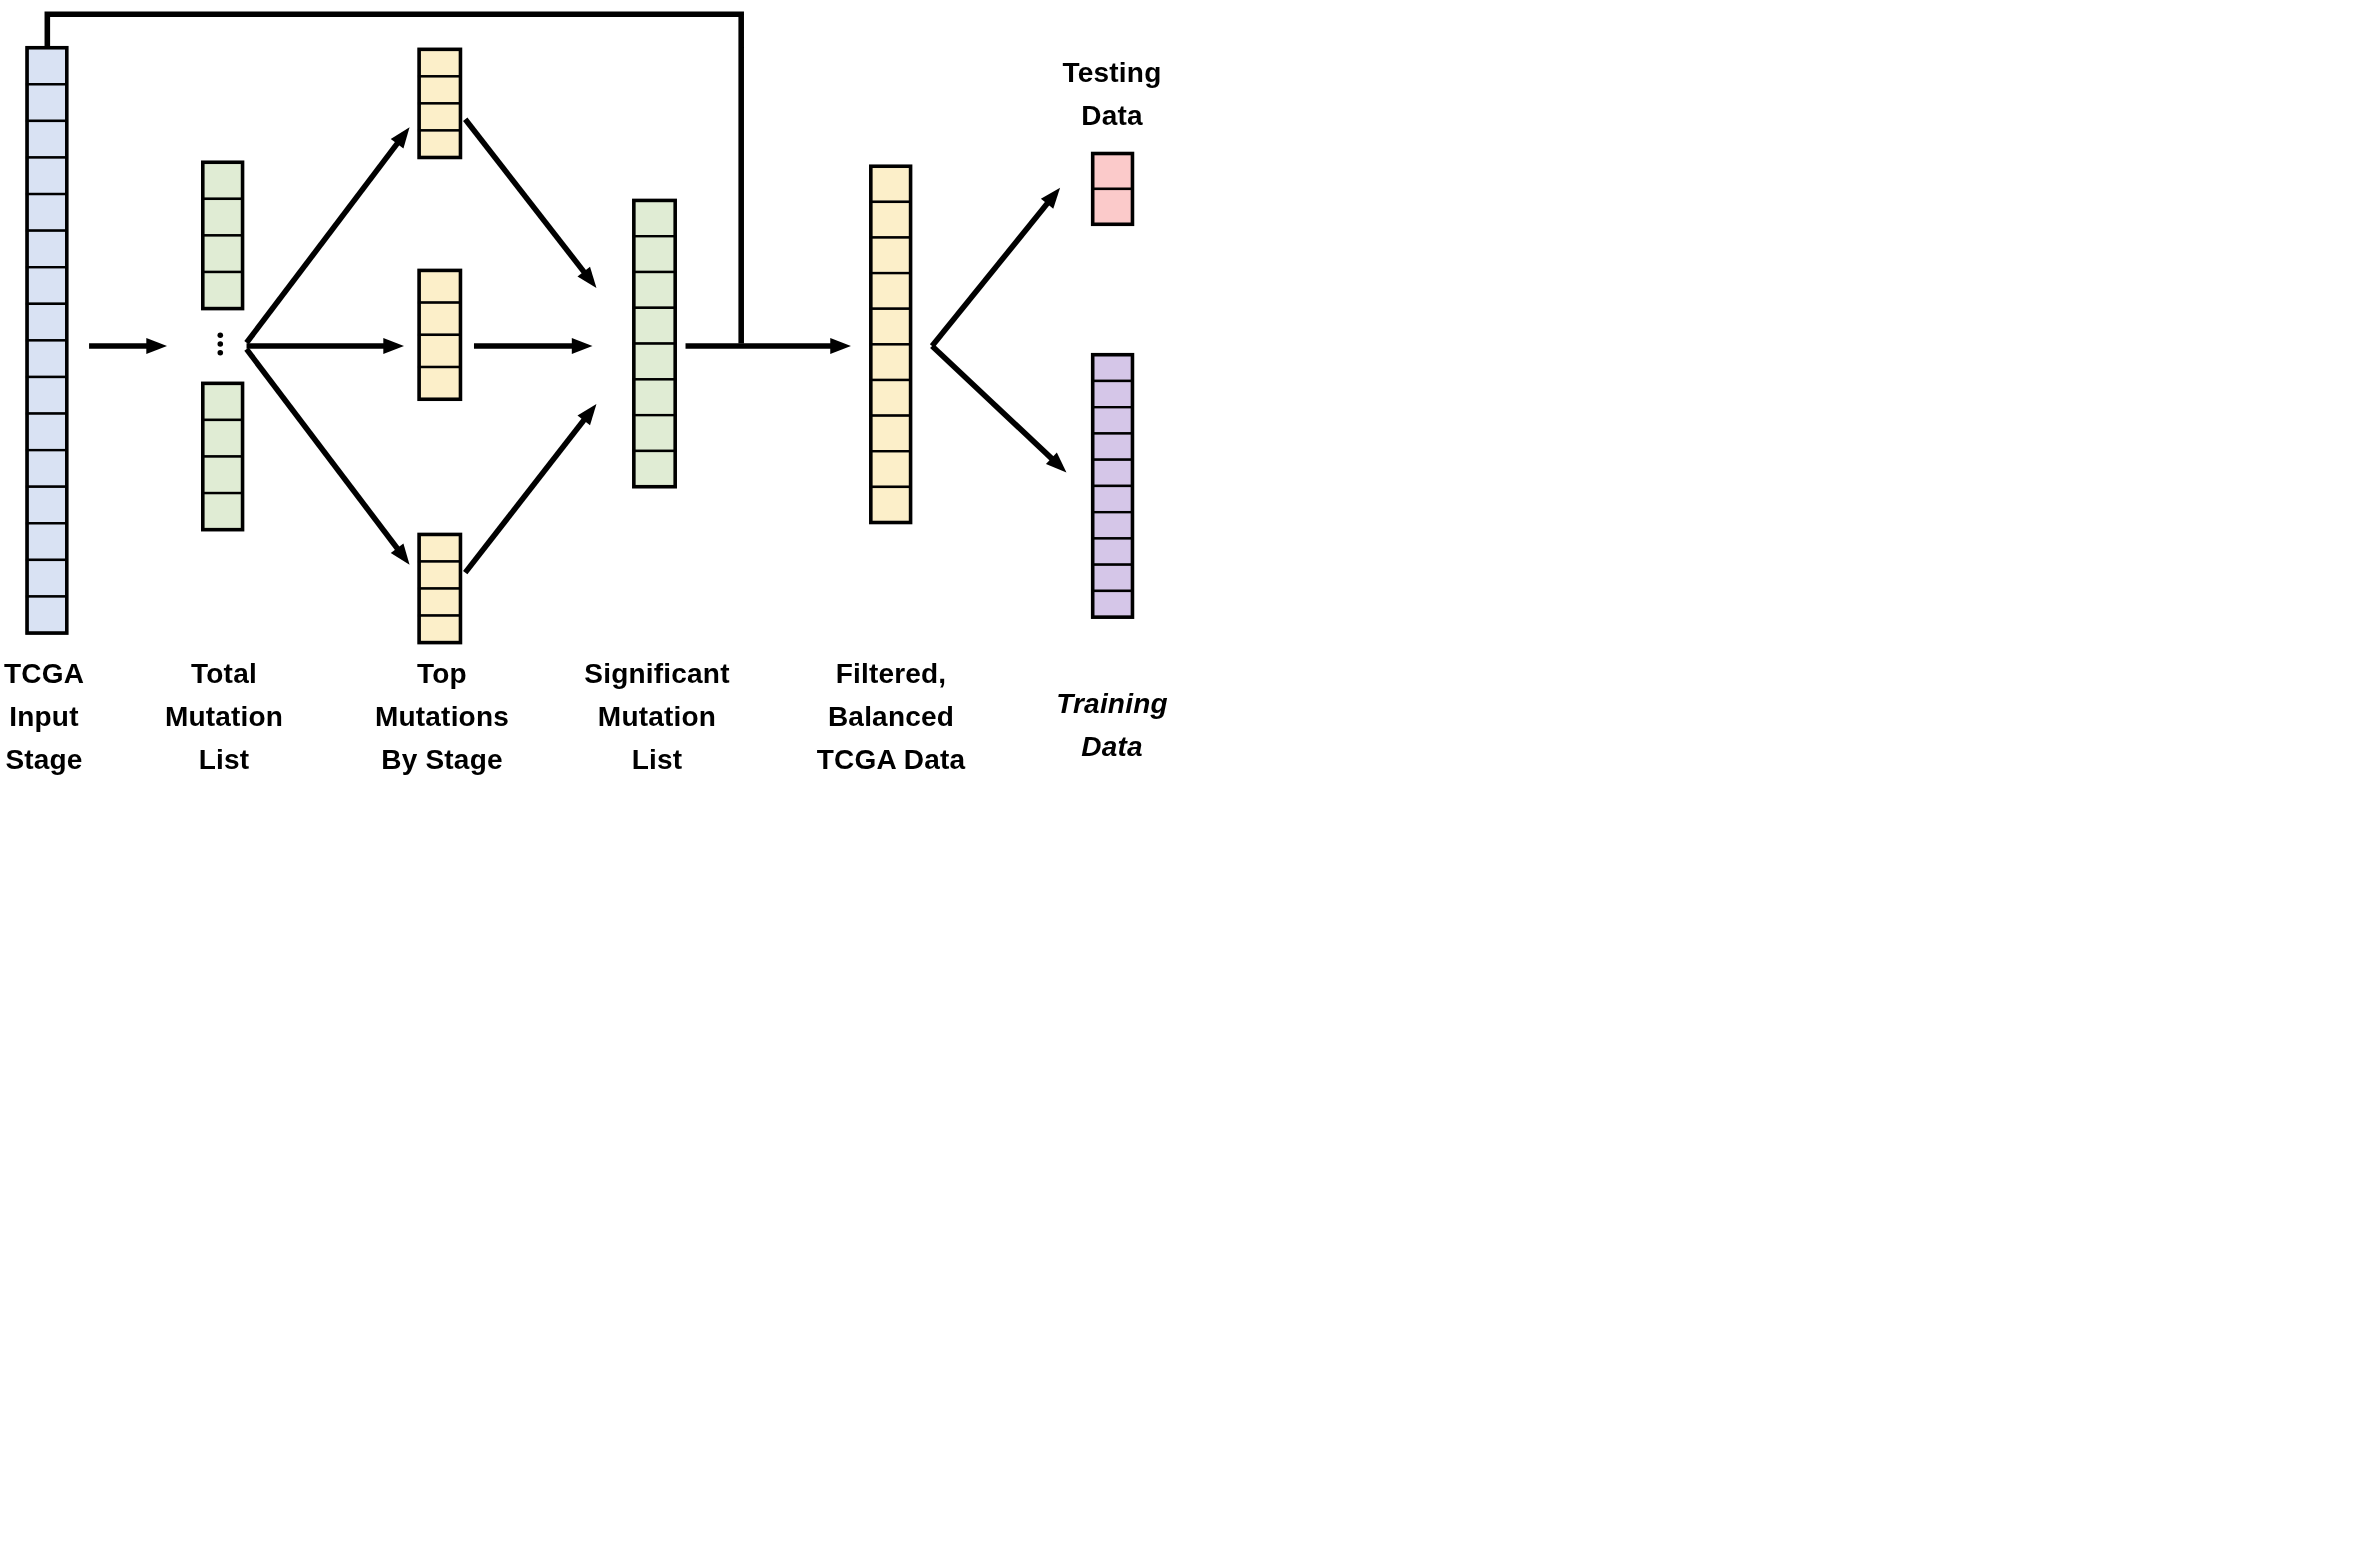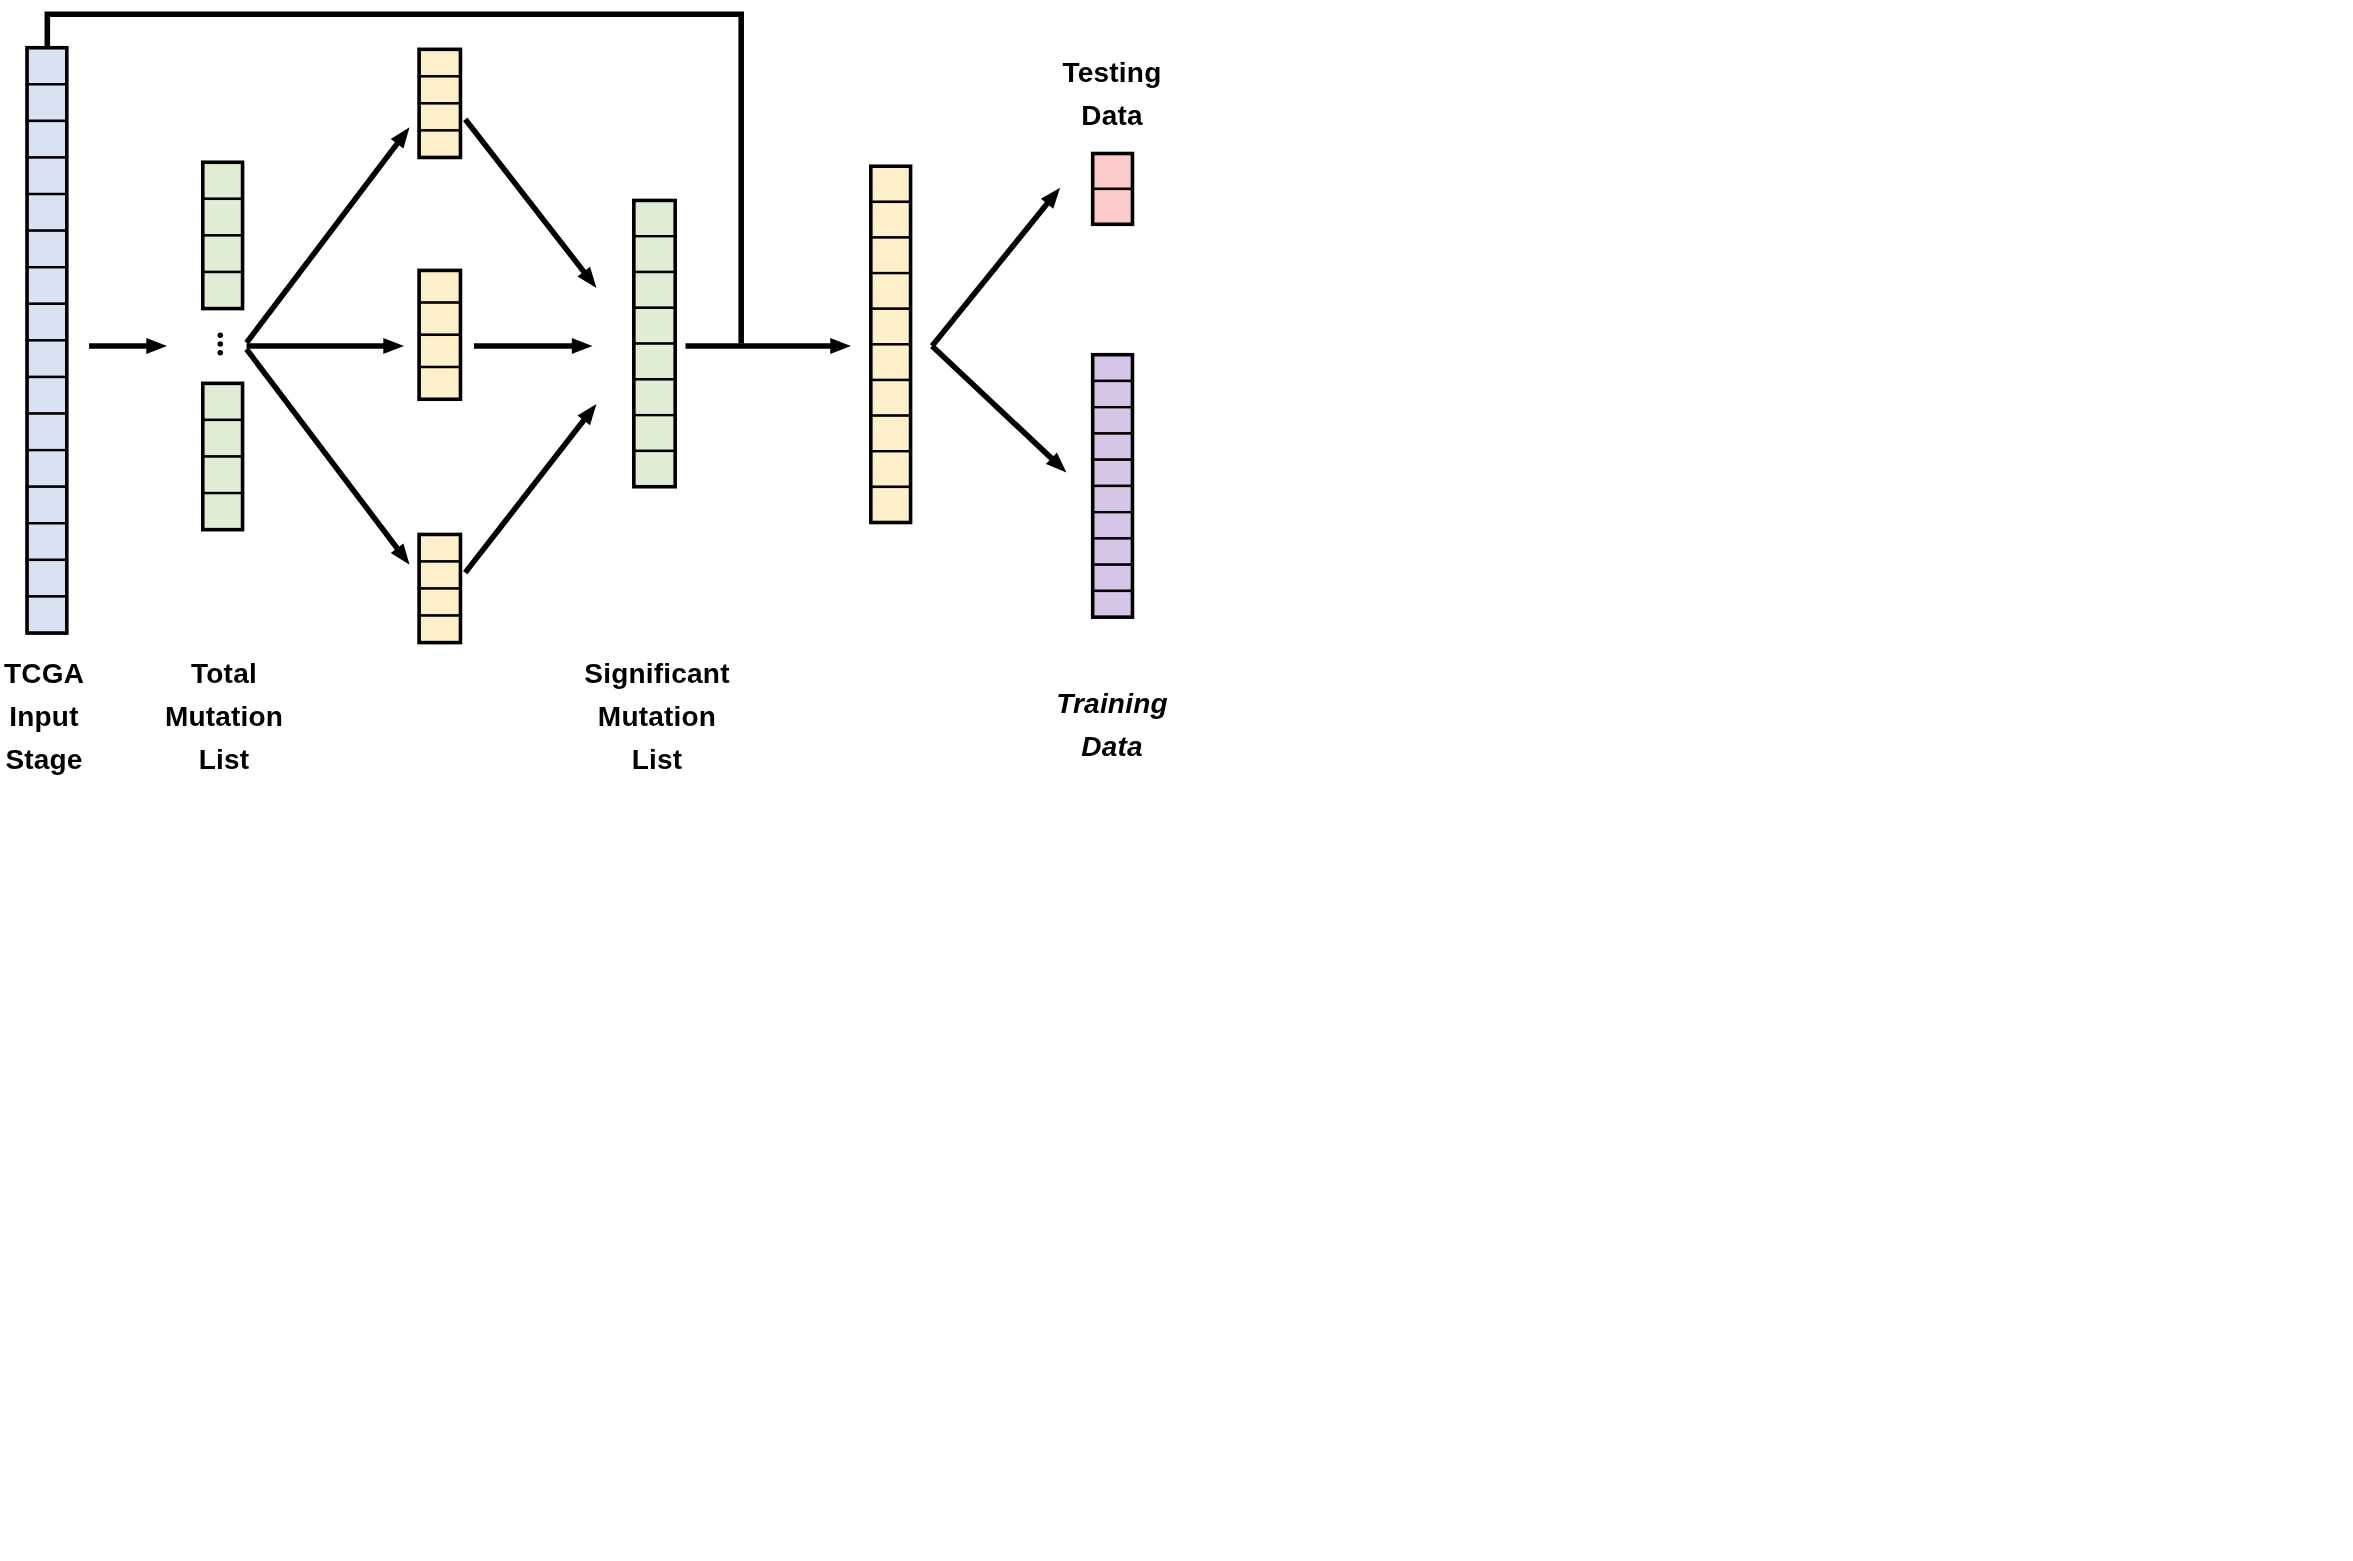--- a/index.html
+++ b/index.html
@@ -180,19 +180,25 @@
     </svg>
 
   <div class="diagram-label" id="label-testing">Testing
 Data</div>
   <div class="diagram-label" id="label-tcga">TCGA
 Input
 Stage</div>
   <div class="diagram-label" id="label-total">Total
 Mutation
 List</div>
+  <div class="diagram-label" id="label-top">Top
+Mutations
+By Stage</div>
   <div class="diagram-label" id="label-significant">Significant
 Mutation
 List</div>
+  <div class="diagram-label" id="label-filtered">Filtered,
+Balanced
+TCGA Data</div>
   <div class="diagram-label" id="label-training">Training
 Data</div>
 </div>
 
 
 </body></html>

